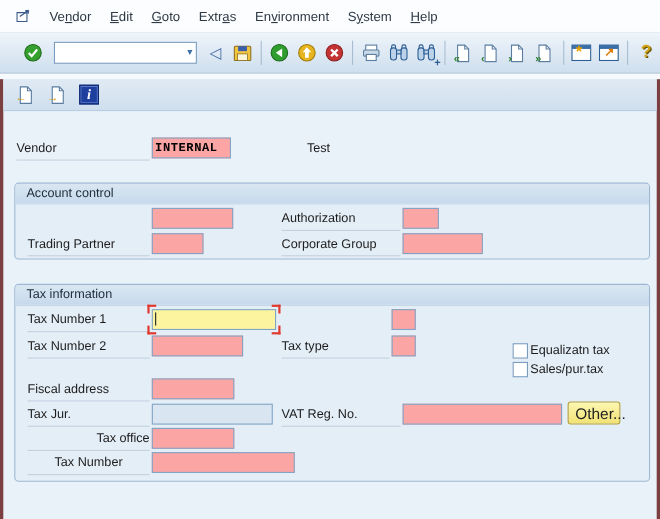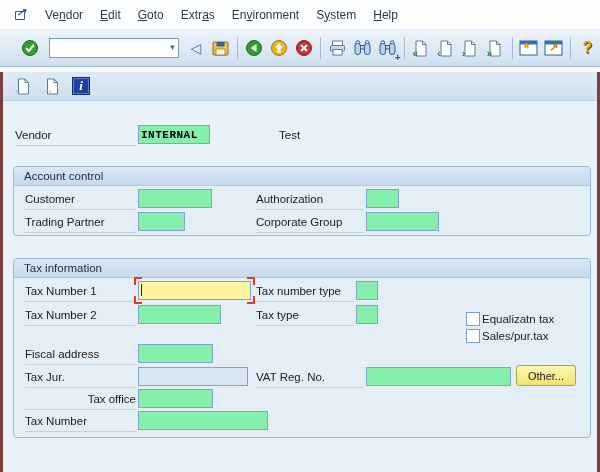--- a/index.html
+++ b/index.html
@@ -49,21 +49,21 @@
   .scr-arrow{position:absolute;left:1px;bottom:1px;font-size:10px;font-weight:bold;color:#d69b00;}
   .infoico{width:16px;height:16px;background:#1e3f9e;border:1px solid #102a70;color:#fff;
            font-family:"Liberation Serif",serif;font-weight:bold;font-style:italic;font-size:13px;
            display:flex;align-items:center;justify-content:center;box-shadow:inset 0 0 0 1px #5a78c8;}
 
   
   .content{position:relative;height:346px;}
   .flabel{position:absolute;height:17px;font-size:11.5px;color:#1c1c1c;
           border-bottom:1px solid #c3d1df;line-height:15px;}
   .plain{border-bottom:none;}
-  .fld{position:absolute;height:19px;border:1px solid #83a5c5;background:#86efac;box-sizing:border-box;
+  .fld{position:absolute;height:19px;border:1px solid #83a5c5;background:#fca5a5;box-sizing:border-box;
        font:11px "Liberation Sans",sans-serif;padding:0 2px;}
   .mono{font-family:"Liberation Mono",monospace;font-weight:bold;letter-spacing:0.5px;}
   .disabled{background:#d9e6f2;}
 
   .group{position:absolute;left:10px;width:578px;border:1px solid #9db8d2;border-radius:4px;
          background:#e4eef7;box-sizing:border-box;}
   .ghead{height:18px;background:linear-gradient(#dae7f2,#c6d9ec);border-bottom:1px solid #b3c9de;
          border-radius:3px 3px 0 0;font-size:11.5px;color:#22303e;line-height:18px;padding-left:10px;}
 
   
@@ -73,23 +73,23 @@
   .c-tl{left:-4px;top:-4px;border-top-width:2px;border-left-width:2px;}
   .c-tr{right:-4px;top:-4px;border-top-width:2px;border-right-width:2px;}
   .c-bl{left:-4px;bottom:-4px;border-bottom-width:2px;border-left-width:2px;}
   .c-br{right:-4px;bottom:-4px;border-bottom-width:2px;border-right-width:2px;}
   .caret{position:absolute;left:3px;top:3px;width:1px;height:12px;background:#222;}
 
   .cbrow{position:absolute;display:flex;align-items:center;}
   .cbox{width:12px;height:12px;border:1px solid #7a9cbf;background:#fff;display:inline-block;}
   .cblabel{font-size:11.5px;color:#1c1c1c;margin-left:2px;}
 
-  .otherbtn{position:absolute;left:502px;top:106px;width:60px;height:21px;
+  .otherbtn{position:absolute;left:502px;top:106px;width:48px;height:21px;
             background:linear-gradient(#fdf7b0,#f1e276);border:1px solid #b5a23c;border-radius:3px;
-            font-size:11px;color:#222;font-family:"Liberation Sans",sans-serif;}
+            font-size:14px;color:#222;font-family:"Liberation Sans",sans-serif;}
 </style>
 </head>
 <body>
 
 <div class="screen">
 
   <div class="menubar">
     <span class="sysicon">
       <svg width="15" height="13" viewBox="0 0 15 13">
         <path d="M1.5 3.5 h9 v8 h-9 z" fill="#fff" stroke="#3a5a8c"></path>
@@ -240,21 +240,20 @@
     </div>
 
     <div class="content">
 
       <span class="flabel" style="left:12px;top:27px;width:121px;">Vendor</span>
       <input class="fld mono" style="left: 135px; top: 24px; width: 72px;" value="INTERNAL">
       <span class="flabel plain" style="left:228px;top:27px;margin-left:48px;">Test</span>
 
       <div class="group" style="top:65px;height:70px;">
         <div class="ghead">Account control</div>
-        <span class="flabel" style="left:11px;top:25px;width:111px;">Customer</span>
         <input class="fld" style="left: 124px; top: 22px; width: 74px;" value="">
         <span class="flabel" style="left:242px;top:25px;width:108px;">Authorization</span>
         <input class="fld" style="left: 352px; top: 22px; width: 33px;" value="">
         <span class="flabel" style="left:11px;top:48px;width:111px;">Trading Partner</span>
         <input class="fld" style="left: 124px; top: 45px; width: 47px;" value="">
         <span class="flabel" style="left:242px;top:48px;width:108px;">Corporate Group</span>
         <input class="fld" style="left: 352px; top: 45px; width: 73px;" value="">
       </div>
 
       <div class="group" style="top:157px;height:180px;">
@@ -262,21 +261,20 @@
 
         <span class="flabel" style="left:11px;top:25px;width:111px;">Tax Number 1</span>
         <span class="focuswrap" style="left:124px;top:22px;width:113px;height:19px;">
           <input class="fld" style="width: 113px;" value="">
           <span class="caret"></span>
           <span class="corner c-tl"></span>
             <span class="corner c-tr"></span>
           <span class="corner c-bl"></span>
             <span class="corner c-br"></span>
         </span>
-        <span class="flabel" style="left:242px;top:25px;width:98px;">Tax number type</span>
         <input class="fld" style="left: 342px; top: 22px; width: 22px;" value="">
         <span class="cbrow" style="left:452px;top:24px;margin-top:29px;">
           <span class="cbox"></span>
           <span class="cblabel">Equalizatn tax</span>
         </span>
 
         <span class="flabel" style="left:11px;top:49px;width:111px;">Tax Number 2</span>
         <input class="fld" style="left: 124px; top: 46px; width: 83px;" value="">
         <span class="flabel" style="left:242px;top:49px;width:98px;">Tax type</span>
         <input class="fld" style="left: 342px; top: 46px; width: 22px;" value="">
@@ -291,19 +289,19 @@
 
         <span class="flabel" style="left:11px;top:111px;width:111px;">Tax Jur.</span>
         <input class="fld disabled" style="left: 124px; top: 108px; width: 110px;" value="">
         <span class="flabel" style="left:242px;top:111px;width:108px;">VAT Reg. No.</span>
         <input class="fld" style="left: 352px; top: 108px; width: 145px;" value="">
         <button class="otherbtn">Other...</button>
 
         <span class="flabel" style="left:11px;top:133px;width:111px;text-align:right;">Tax office</span>
         <input class="fld" style="left: 124px; top: 130px; width: 75px;" value="">
 
-        <span class="flabel" style="left:11px;top:155px;width:111px;">Tax Number</span>
+        <span class="flabel" style="left:11px;top:155px;width:111px;text-align:center;">Tax Number</span>
         <input class="fld" style="left: 124px; top: 152px; width: 130px;" value="">
       </div>
 
     </div>
   </div>
 </div>
 
 </body></html>

